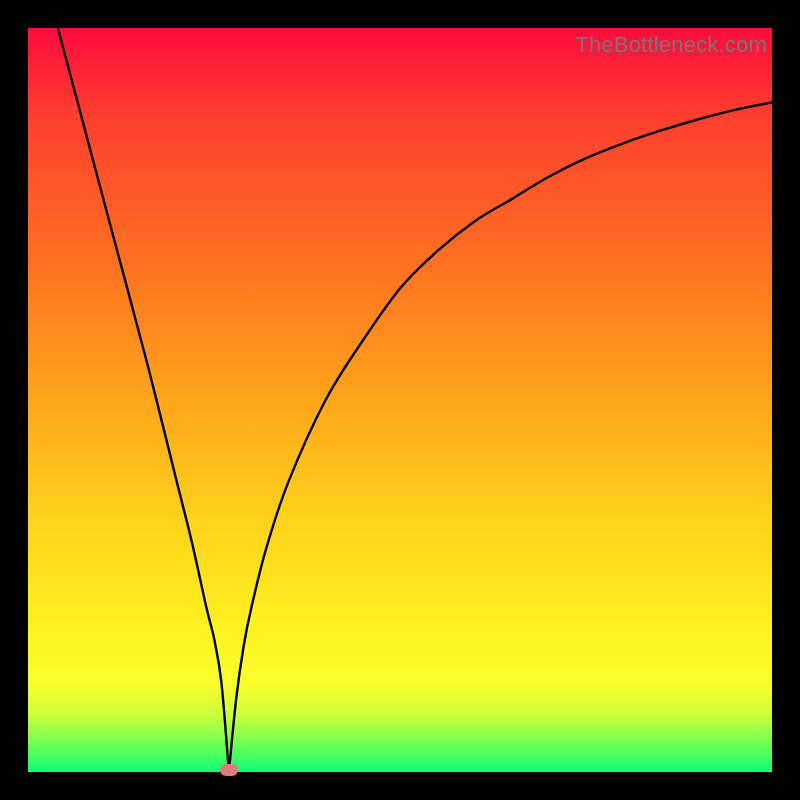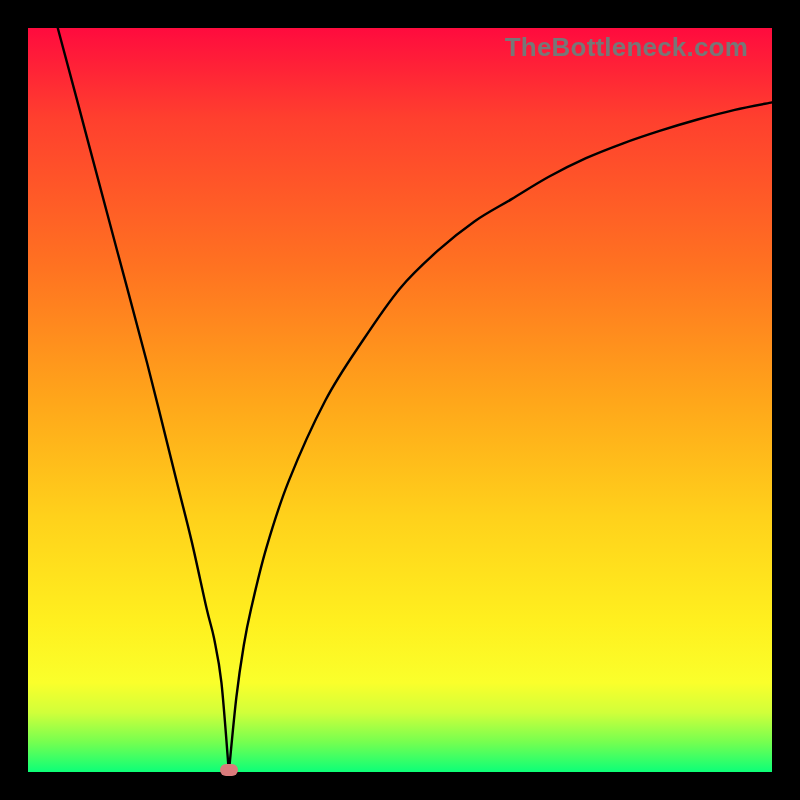--- a/index.html
+++ b/index.html
@@ -31,24 +31,24 @@
       #ffd21b 66%,
       #fff01f 80%,
       #faff2b 88%,
       #d1ff3a 92%,
       #75ff50 96%,
       #0cff78 100%);
   }
   .watermark {
     position: absolute;
     top: 4px;
-    right: 24px;
+    right: 5px;
     color: #777;
-    font-size: 26px;
-    font-weight: 700;
+    font-size: 22px;
+    font-weight: 400;
     letter-spacing: 0.2px;
     user-select: none;
   }
   svg.curve {
     position: absolute;
     left: 0;
     top: 0;
     width: 744px;
     height: 744px;
     overflow: visible;

